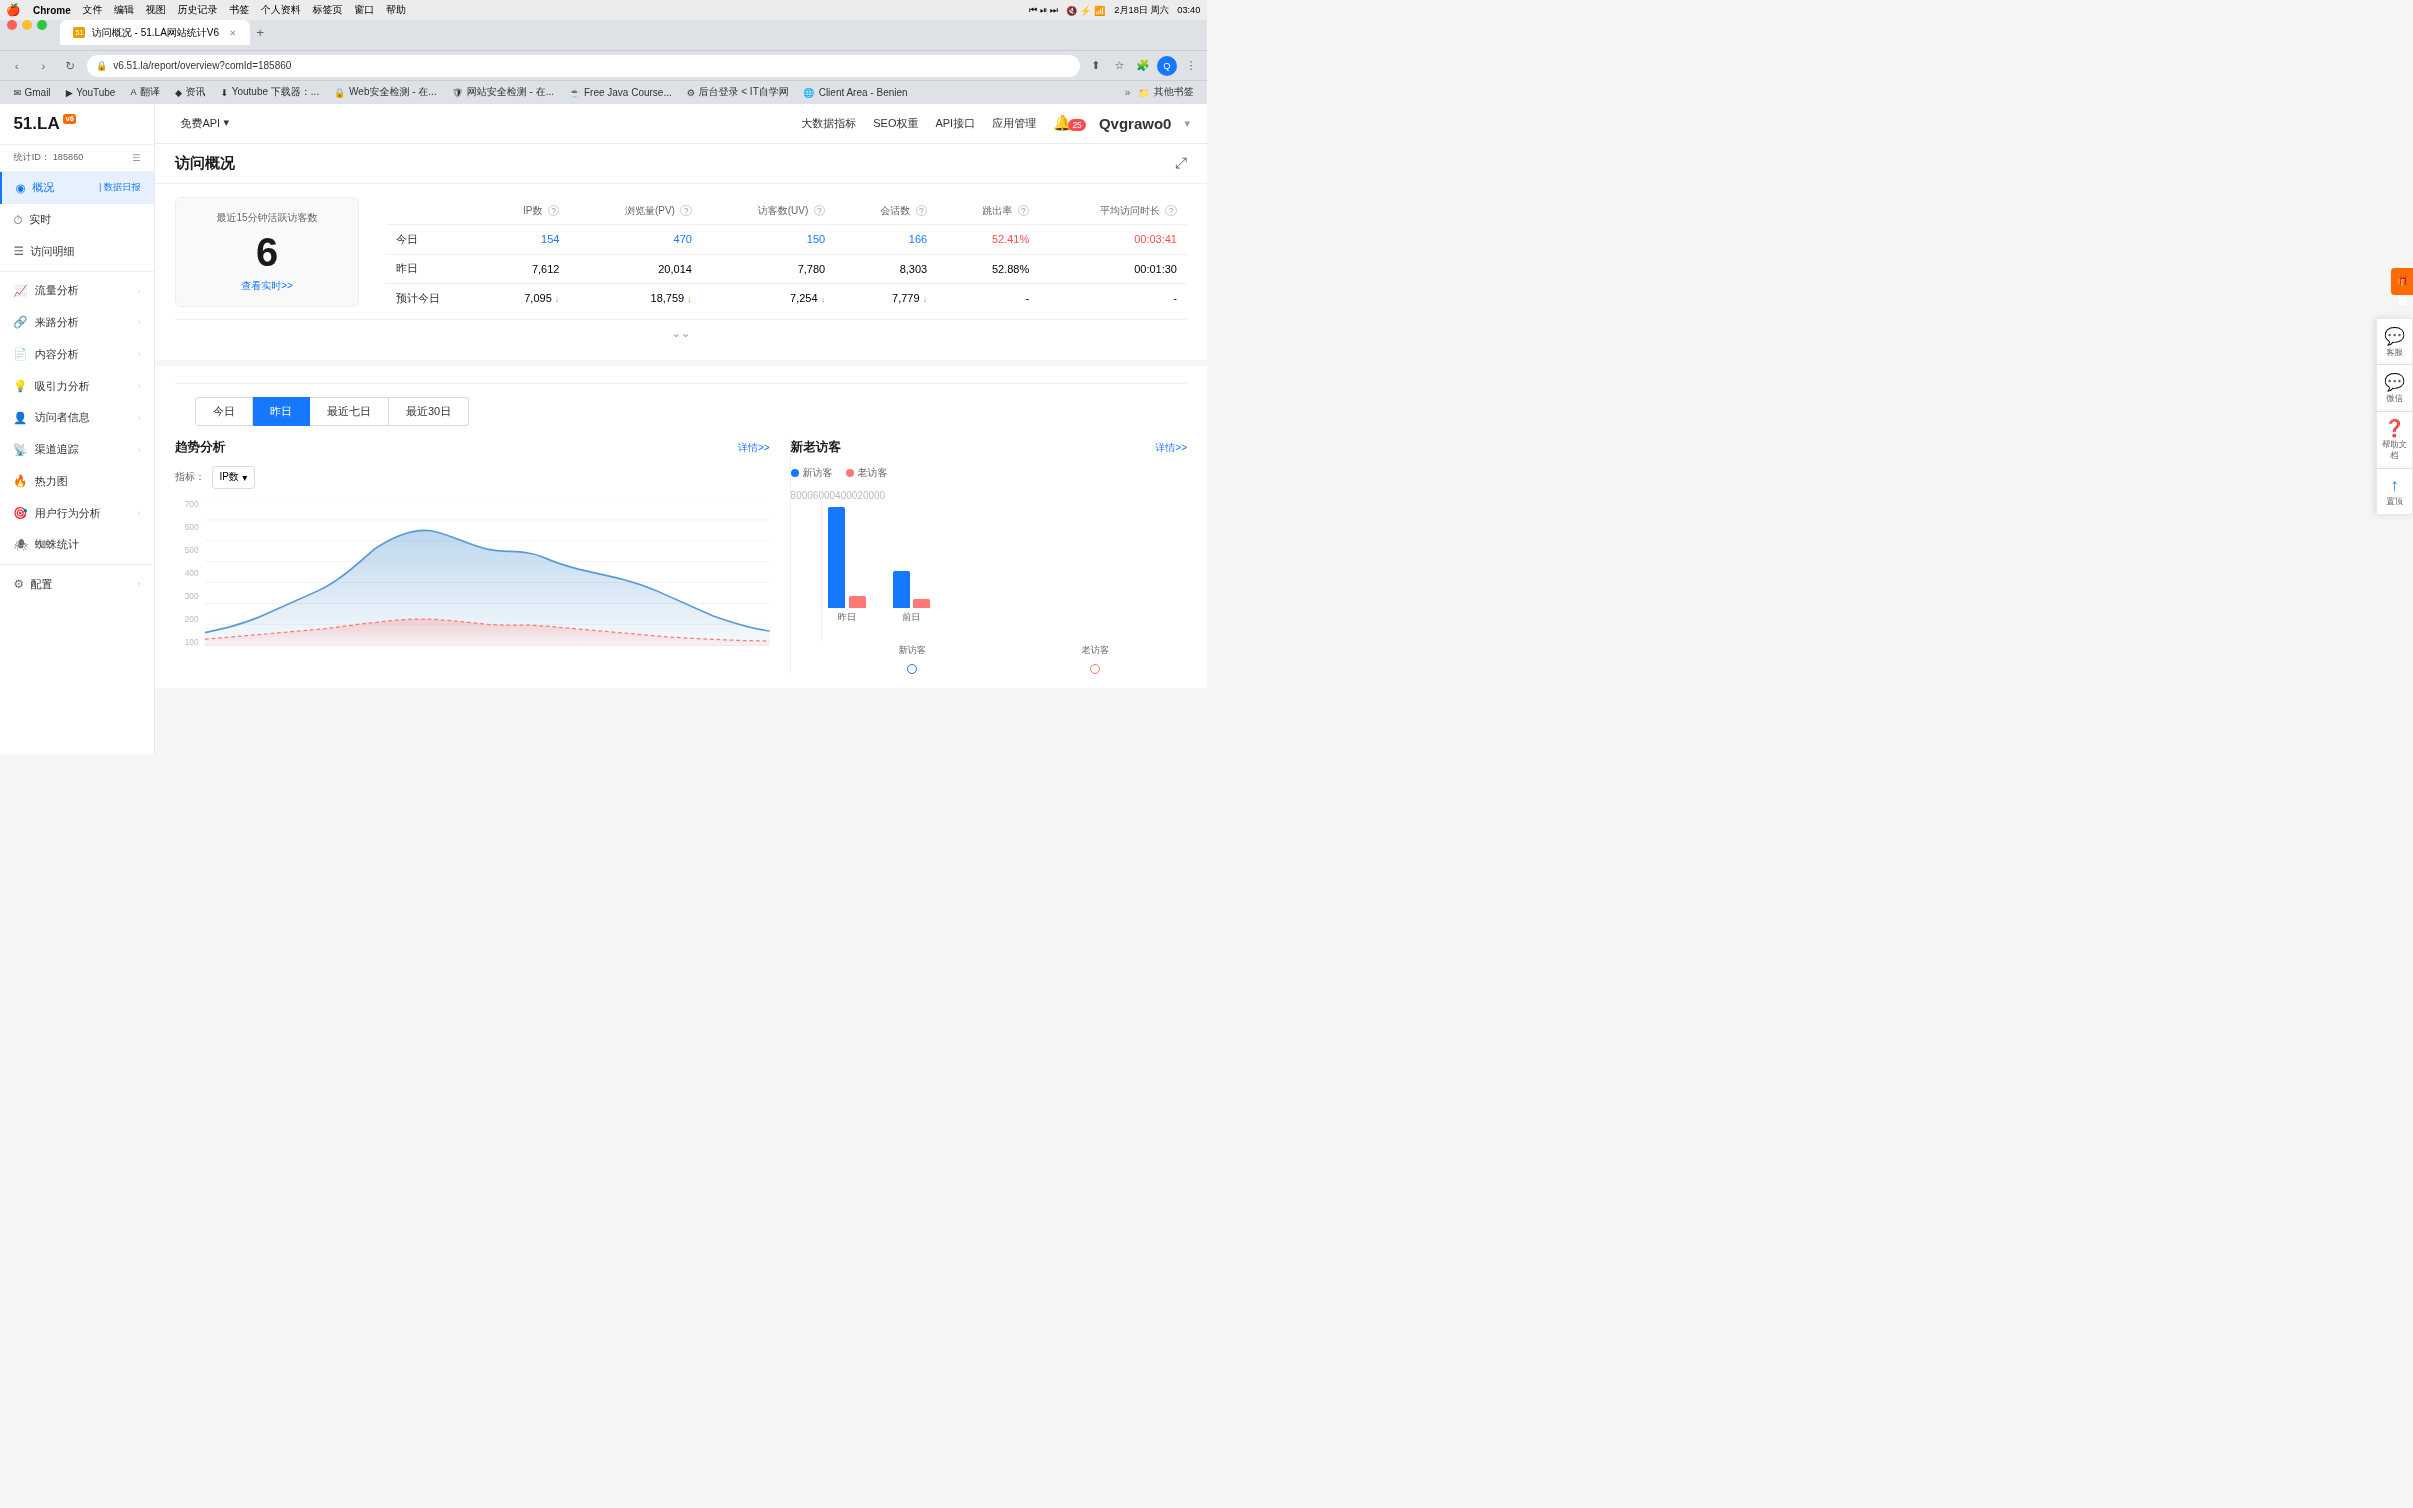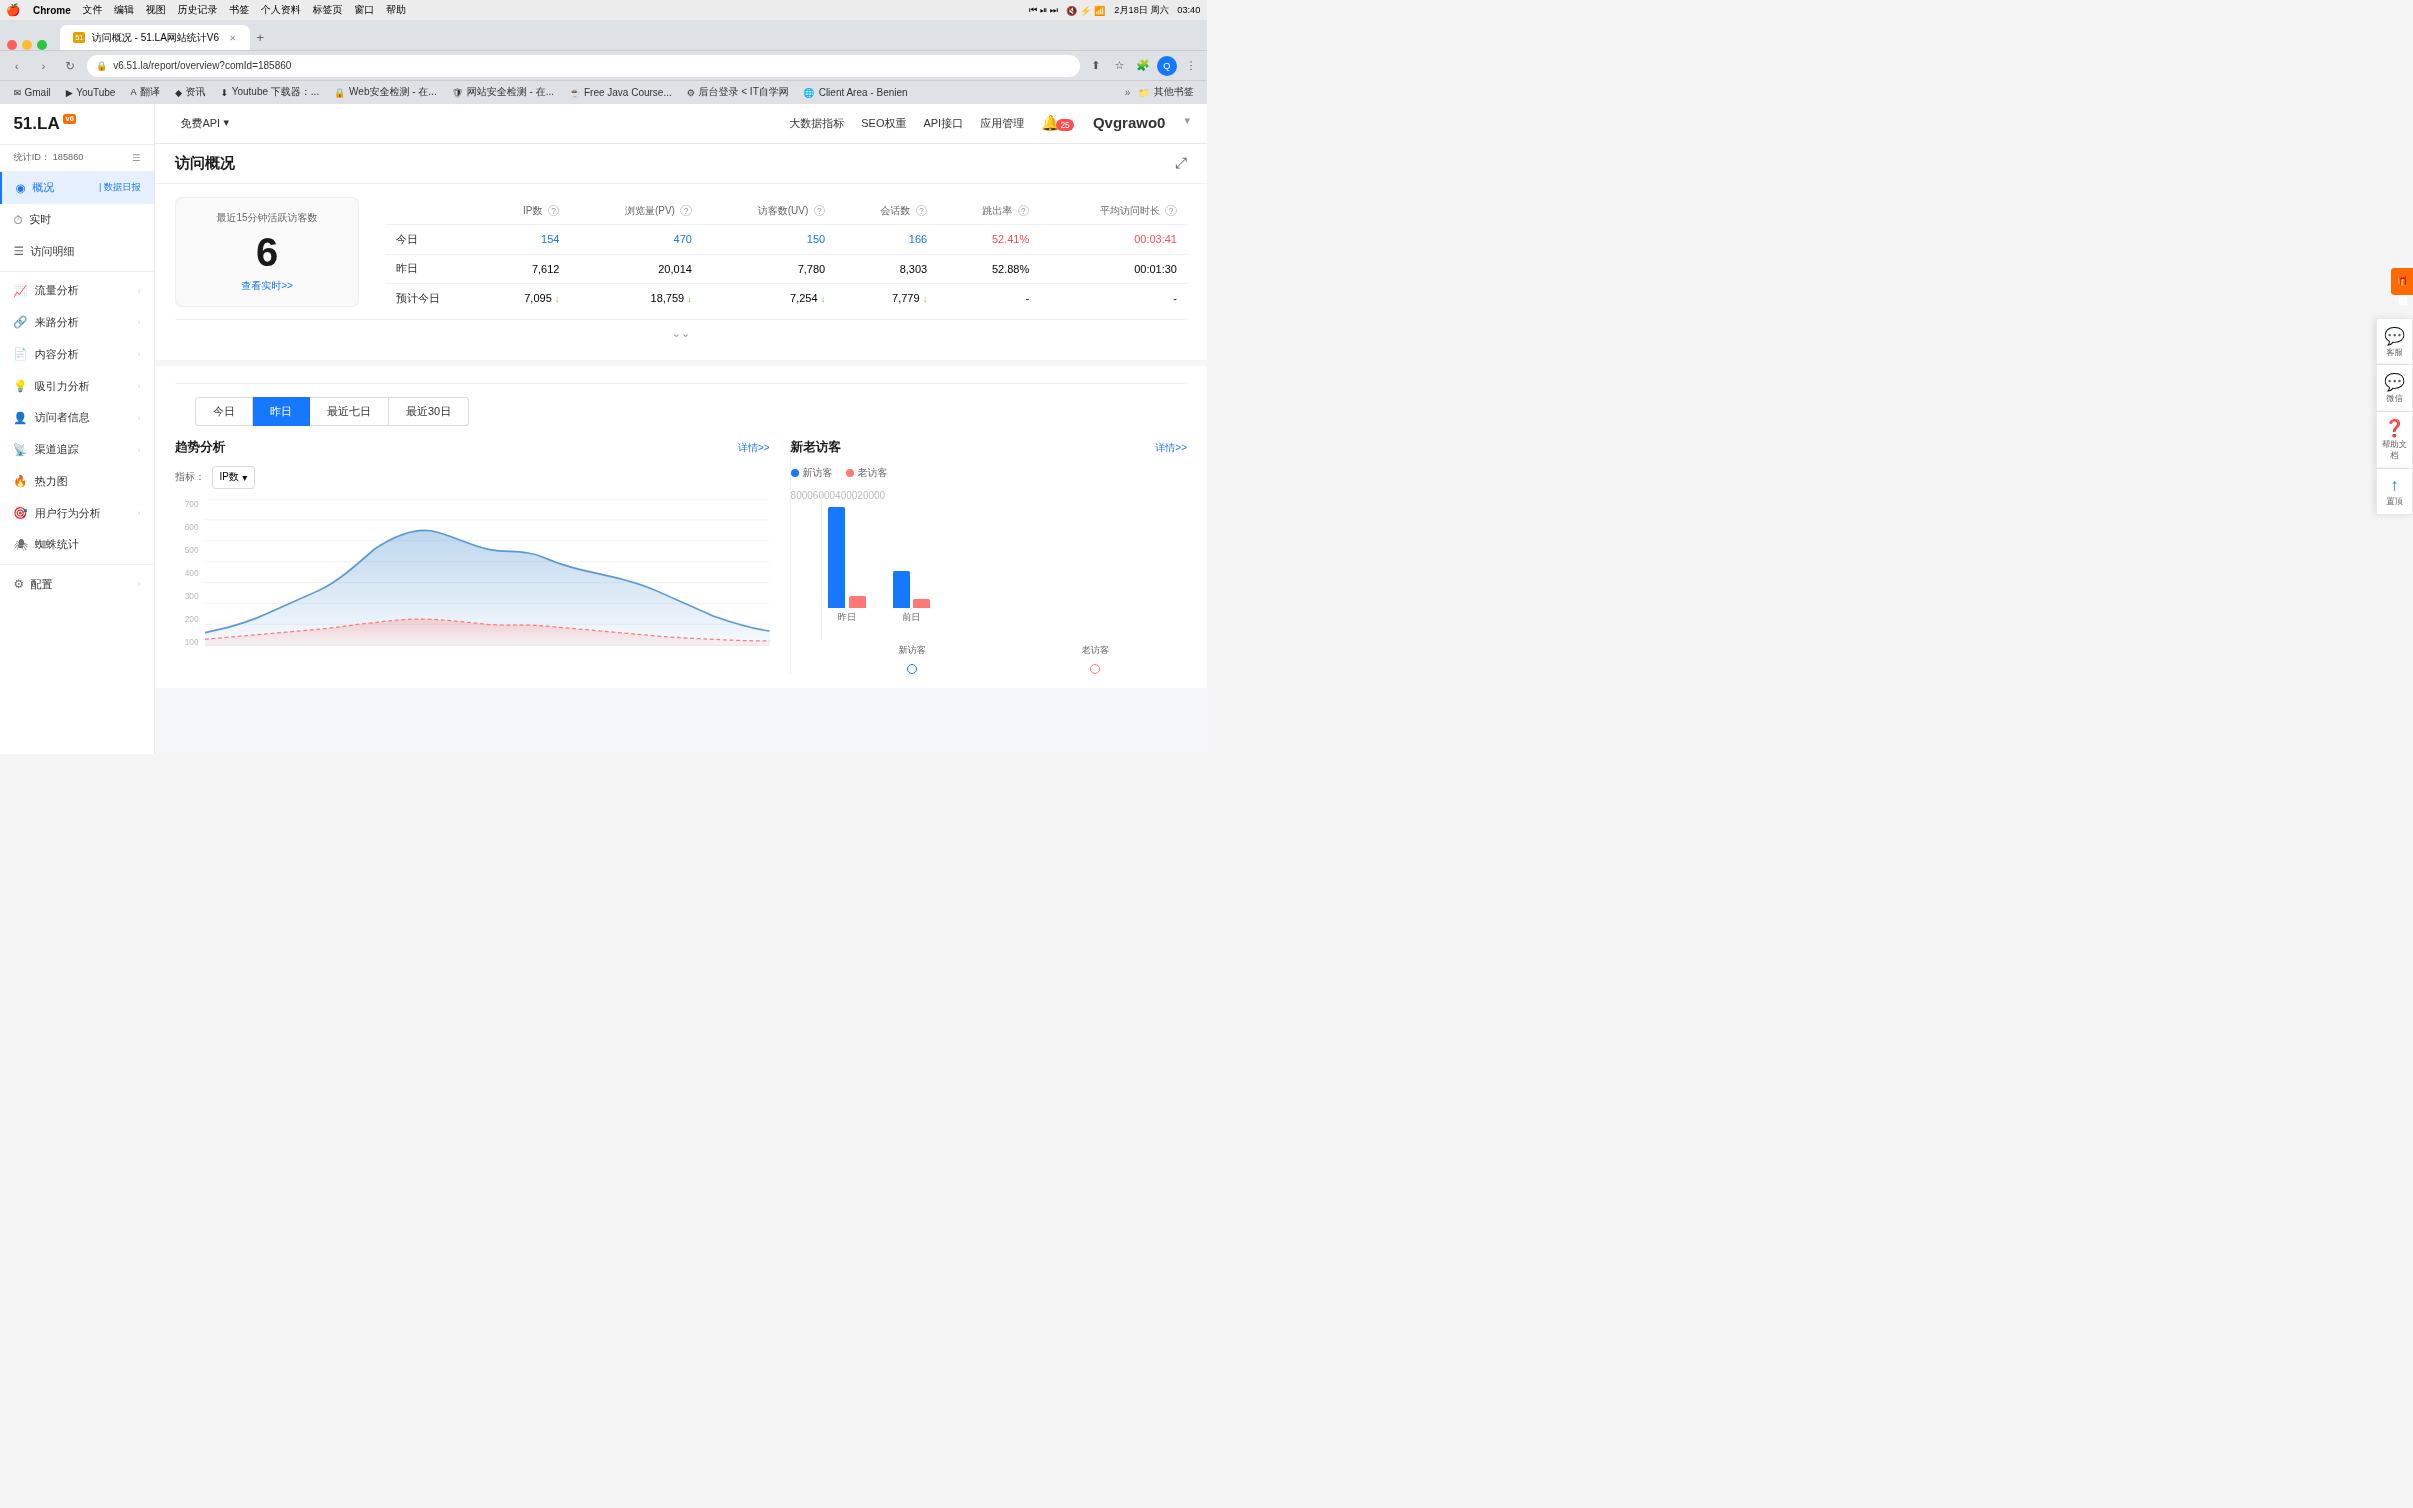--- a/index.html
+++ b/index.html
@@ -5,21 +5,21 @@
     * { margin: 0; padding: 0; box-sizing: border-box; }
     body { font-family: -apple-system, BlinkMacSystemFont, "PingFang SC", "Microsoft YaHei", sans-serif; background: #f5f5f5; font-size: 11px; overflow: hidden; width: 1207px; height: 754px; }
 
     
     .menubar { height: 20px; background: rgba(235,235,235,0.95); display: flex; align-items: center; padding: 0 6.7px; font-size: 10px; justify-content: space-between; }
     .menubar-left { display: flex; gap: 11.7px; align-items: center; }
     .menubar-right { display: flex; gap: 8.4px; align-items: center; font-size: 9.2px; }
     .apple-logo { font-size: 11.7px; }
 
     
-    .chrome-titlebar { height: 30px; background: #dee1e6; display: flex; align-items: flex-end; padding: 0 6.7px; gap: 6.7px; }
+    .chrome-titlebar { height: 30px; background: #dee1e6; display: flex; align-items: flex-start; padding: 0 6.7px; gap: 6.7px; }
     .traffic-lights { display: flex; gap: 5px; }
     .traffic-light { width: 10px; height: 10px; border-radius: 50%; }
     .tl-red { background: #ff5f57; }
     .tl-yellow { background: #febc2e; }
     .tl-green { background: #28c840; }
     .tab-bar { display: flex; align-items: center; flex: 1; margin-left: 6.7px; }
     .tab { background: #fff; border-radius: 6.7px 6.7px 0 0; padding: 5px 13.4px; font-size: 10px; display: flex; align-items: center; gap: 6.7px; height: 25px; }
     .tab-icon { width: 11.7px; height: 11.7px; background: #e8a000; border-radius: 1.7px; font-size: 7.5px; display: flex; align-items: center; justify-content: center; color: white; }
     .tab-close { color: #888; font-size: 8.4px; margin-left: 3.4px; }
     .new-tab { padding: 3.4px 6.7px; font-size: 13.4px; color: #666; }
@@ -340,21 +340,21 @@
         <div class="top-nav-btn">
           <span>免费API</span>
           <span>▾</span>
         </div>
       </div>
       <div class="top-nav-right">
         <span class="top-nav-link">大数据指标</span>
         <span class="top-nav-link">SEO权重</span>
         <span class="top-nav-link">API接口</span>
         <span class="top-nav-link">应用管理</span>
-        <div style="display:flex;align-items:flex-start;gap:19px;">
+        <div style="display:flex;align-items:center;gap:13px;">
           <div style="position:relative;display:inline-block;">
             <span style="font-size:15px;">🔔</span>
             <span class="notification-badge">25</span>
           </div>
           <span style="font-size:15px;color:#333;font-weight:bold;">Qvgrawo0</span>
           <span style="color:#999;">▾</span>
         </div>
       </div>
     </div>
 

